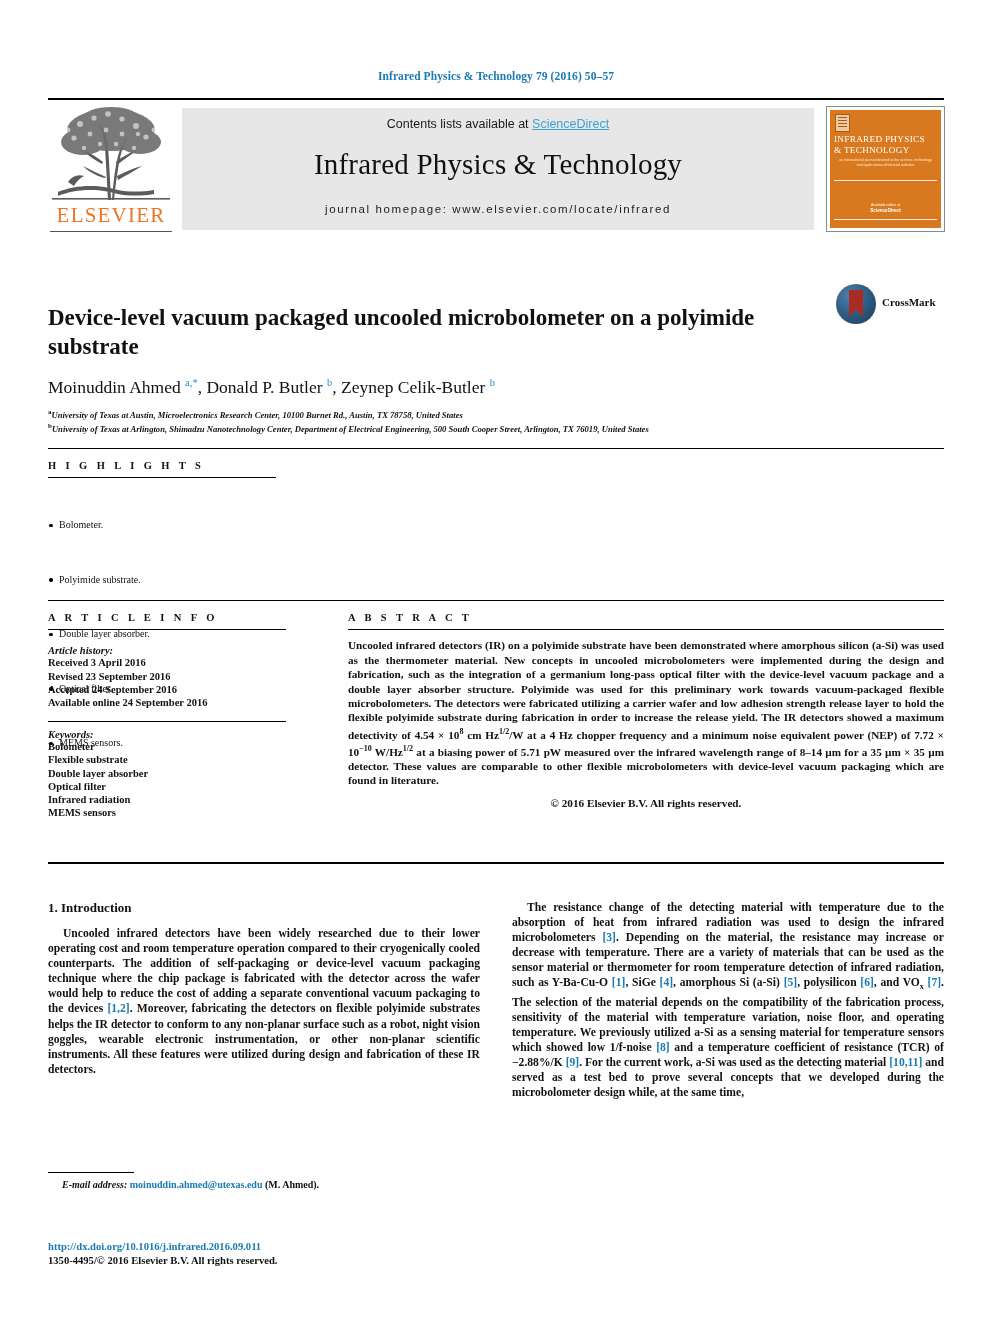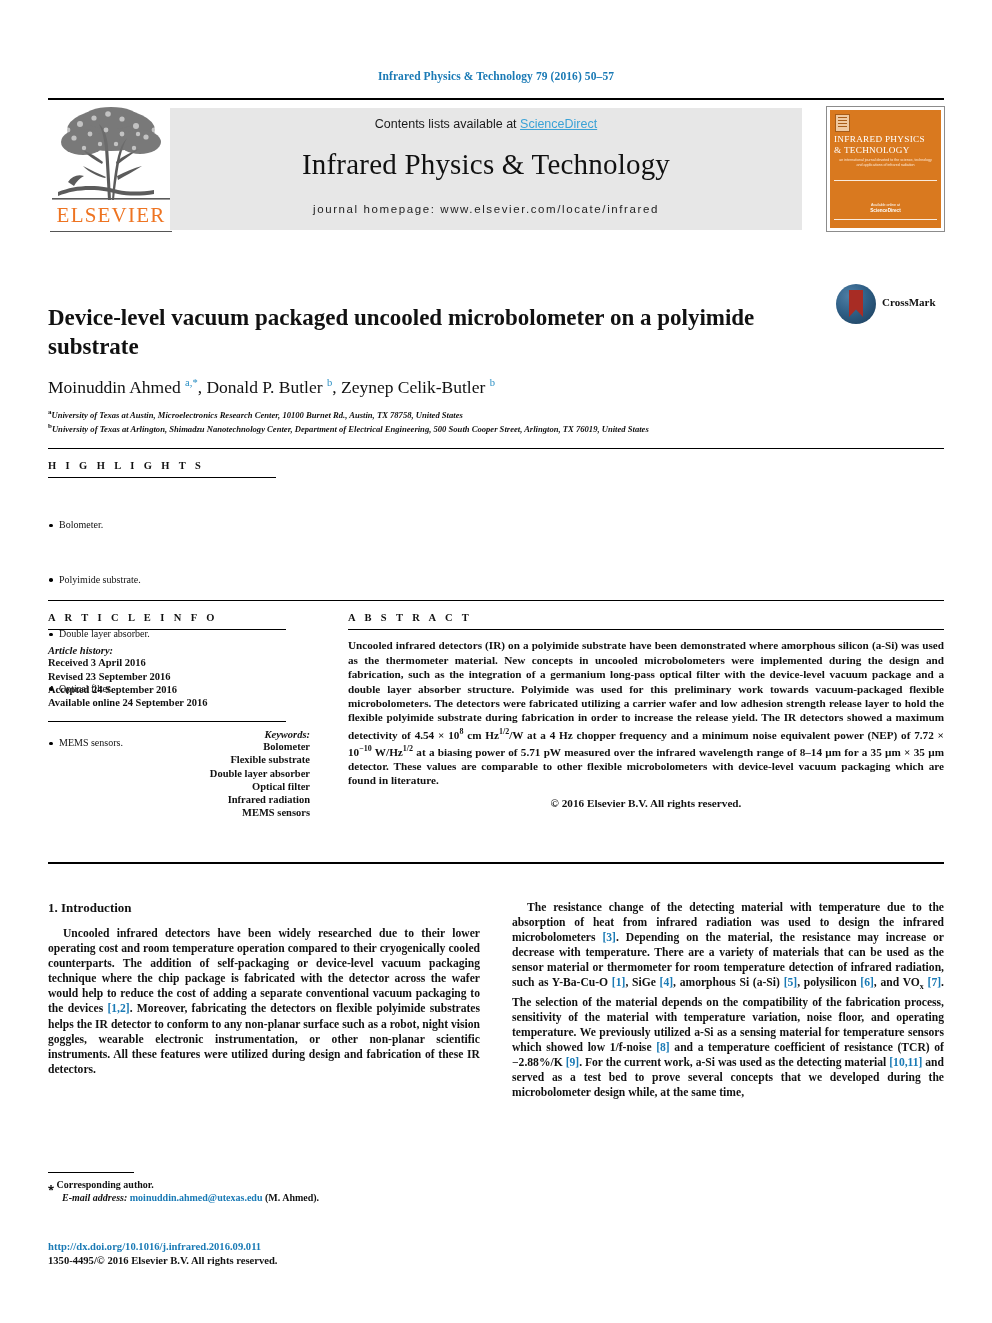--- a/index.html
+++ b/index.html
@@ -40,21 +40,21 @@
     position:absolute;left:0;top:99px;width:122px;
     text-align:center;
     font-family:"Liberation Serif", serif;
     font-size:21px;letter-spacing:1.2px;
     color:#ee7422;
   }
   .els-baseline{
     position:absolute;left:0;top:127px;width:122px;height:1.4px;background:#555;
   }
   .mast-box{
-    position:absolute;left:122px;top:10px;width:632px;height:122px;
+    position:absolute;left:134px;top:10px;width:632px;height:122px;
     background:#e7e7e7;
   }
   .contents-line{
     position:absolute;left:0;top:9px;width:632px;text-align:center;
     font-family:"Liberation Sans", sans-serif;font-size:12.5px;color:#1a1a1a;
   }
   .contents-line .sd{color:#3ba2d6;}
   .journal-title{
     position:absolute;left:0;top:40px;width:632px;text-align:center;
     font-family:"Liberation Serif", serif;font-size:29px;color:#111;
@@ -161,21 +161,21 @@
   .ai-h{
     margin-top:15px;
     font-family:"Liberation Serif", serif;font-style:italic;font-weight:bold;
     font-size:10.5px;color:#111;
   }
   .ai-line{
     font-family:"Liberation Serif", serif;font-weight:bold;
     font-size:10.5px;line-height:13.2px;color:#111;
   }
   .ai-sep{margin-top:12px;width:238px;height:1.1px;background:#000;}
-  .ai-kw{margin-top:7px;text-align:right;}
+  .ai-kw{margin-top:7px;}
 
   .abs{position:absolute;left:348px;top:612px;width:596px;}
   .abs-underline{margin-top:6px;width:596px;height:1.3px;background:#000;}
   .abs-body{
     margin-top:8px;
     font-family:"Liberation Serif", serif;font-weight:bold;
     font-size:11.2px;line-height:14.4px;color:#111;
     text-align:justify;
   }
   .abs-copy{
@@ -364,24 +364,20 @@
     <div class="sec-head">1. Introduction</div>
     <p class="para">Uncooled infrared detectors have been widely researched due to their lower operating cost and room temperature operation compared to their cryogenically cooled counterparts. The addition of self-packaging or device-level vacuum packaging technique where the chip package is fabricated with the detector across the wafer would help to reduce the cost of adding a separate conventional vacuum packaging to the devices <span class="ref">[1,2]</span>. Moreover, fabricating the detectors on flexible polyimide substrates helps the IR detector to conform to any non-planar surface such as a robot, night vision goggles, wearable electronic instrumentation, or other non-planar scientific instruments. All these features were utilized during design and fabrication of these IR detectors.</p>
   </div>
 
   <div class="col col-r">
     <p class="para">The resistance change of the detecting material with temperature due to the absorption of heat from infrared radiation was used to design the infrared microbolometers <span class="ref">[3]</span>. Depending on the material, the resistance may increase or decrease with temperature. There are a variety of materials that can be used as the sensor material or thermometer for room temperature detection of infrared radiation, such as Y-Ba-Cu-O <span class="ref">[1]</span>, SiGe <span class="ref">[4]</span>, amorphous Si (a-Si) <span class="ref">[5]</span>, polysilicon <span class="ref">[6]</span>, and VO<sub class="s">x</sub> <span class="ref">[7]</span>. The selection of the material depends on the compatibility of the fabrication process, sensitivity of the material with temperature variation, noise floor, and operating temperature. We previously utilized a-Si as a sensing material for temperature sensors which showed low 1/f-noise <span class="ref">[8]</span> and a temperature coefficient of resistance (TCR) of −2.88%/K <span class="ref">[9]</span>. For the current work, a-Si was used as the detecting material <span class="ref">[10,11]</span> and served as a test bed to prove several concepts that we developed during the microbolometer design while, at the same time,</p>
   </div>
 
   <div class="fn-rule"></div>
   <div class="fn">
-    <div>
-      <span class="star">⁎</span>
-      <span>Corresponding author.</span>
-    </div>
     <div style="padding-left:14px">
       <span class="em">E-mail address:</span>
       <a href="#">moinuddin.ahmed@utexas.edu</a>
       <span>(M. Ahmed).</span>
     </div>
   </div>
 
   <div class="doi">
     <div class="link">http://dx.doi.org/10.1016/j.infrared.2016.09.011</div>
     <div class="issn">1350-4495/© 2016 Elsevier B.V. All rights reserved.</div>

